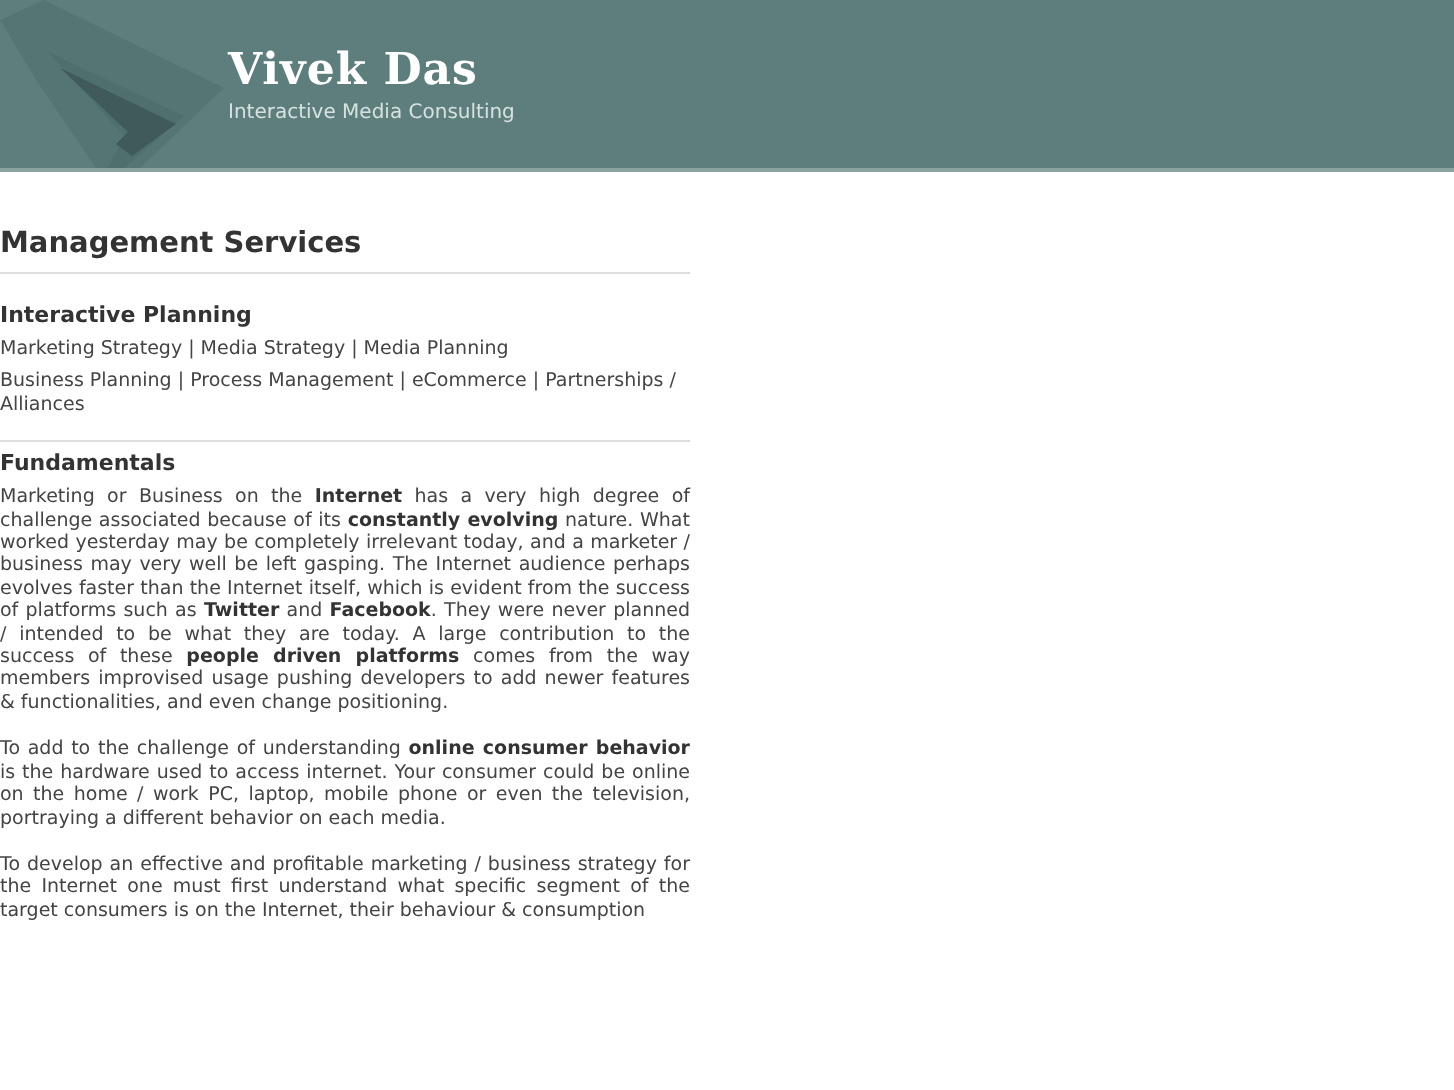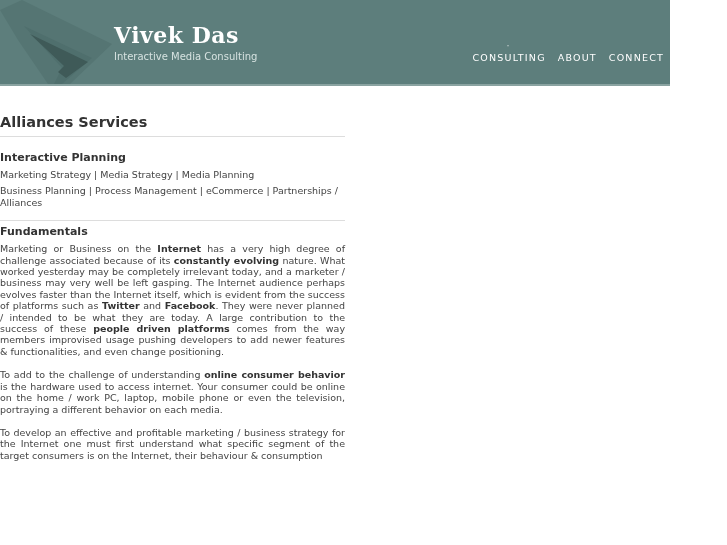--- a/index.html
+++ b/index.html
@@ -2,21 +2,21 @@
 <html><head>
 <meta charset="utf-8">
 <style>
   html, body { margin:0; padding:0; }
   body {
     width:727px; height:545px; overflow:hidden; background:#ffffff;
     font-family:"DejaVu Sans", sans-serif; color:#333;
     position:relative;
   }
   .header {
-    position:absolute; left:0; top:0; width:670px; height:84px;
+    position:absolute; left:0; top:0; width:727px; height:84px;
     background:#5d7e7c; border-bottom:2px solid #8aa3a1;
     overflow:hidden;
   }
   .logo-mark { position:absolute; left:0; top:0; width:120px; height:84px; }
   .site-title {
     position:absolute; left:114px; top:22px;
     font-family:"DejaVu Serif", serif; font-weight:bold;
     font-size:22px; color:#ffffff; letter-spacing:0.5px;
   }
   .site-tagline {
@@ -50,32 +50,24 @@
 <body>
 
 <div class="header">
   <svg class="logo-mark" viewBox="0 0 120 84">
     <polygon points="0,10 22,0 112,44 70,84 48,84 18,40" fill="#557573"></polygon>
     <polygon points="24,26 92,58 62,84 54,84 62,68" fill="#4f6f6d"></polygon>
     <polygon points="30,34 88,62 66,78 58,72 64,66" fill="#3f5a58"></polygon>
   </svg>
   <div class="site-title">Vivek Das</div>
   <div class="site-tagline">Interactive Media Consulting</div>
-  <nav class="nav">
-    <a class="nav-item">
-      <span class="nav-marker">ˇ</span>
-      <span>CONSULTING</span>
-    </a>
-    <a class="nav-item">ABOUT</a>
-    <a class="nav-item">CONNECT</a>
-  </nav>
 </div>
 
 <div class="content">
-  <h1>Alliances Services</h1>
+  <h1>Management Services</h1>
 
   <h2>Interactive Planning</h2>
   <div class="sub">Marketing Strategy | Media Strategy | Media Planning</div>
 
   <div class="sub">Business Planning | Process Management | eCommerce | Partnerships / Alliances</div>
 
   <hr class="sep">
 
   <h2 style="margin-top:4px">Fundamentals</h2>
   <p class="body" style="margin-top:5px"><span>Marketing or Business on the </span><b>Internet</b><span> has a very high degree of challenge associated because of its </span><b>constantly evolving</b><span> nature. What worked yesterday may be completely irrelevant today, and a marketer / business may very well be left gasping. The Internet audience perhaps evolves faster than the Internet itself, which is evident from the success of platforms such as </span><b>Twitter</b><span> and </span><b>Facebook</b><span>. They were never planned / intended to be what they are today. A large contribution to the success of these </span><b>people driven platforms</b><span> comes from the way members improvised usage pushing developers to add newer features &amp; functionalities, and even change positioning.</span></p>

